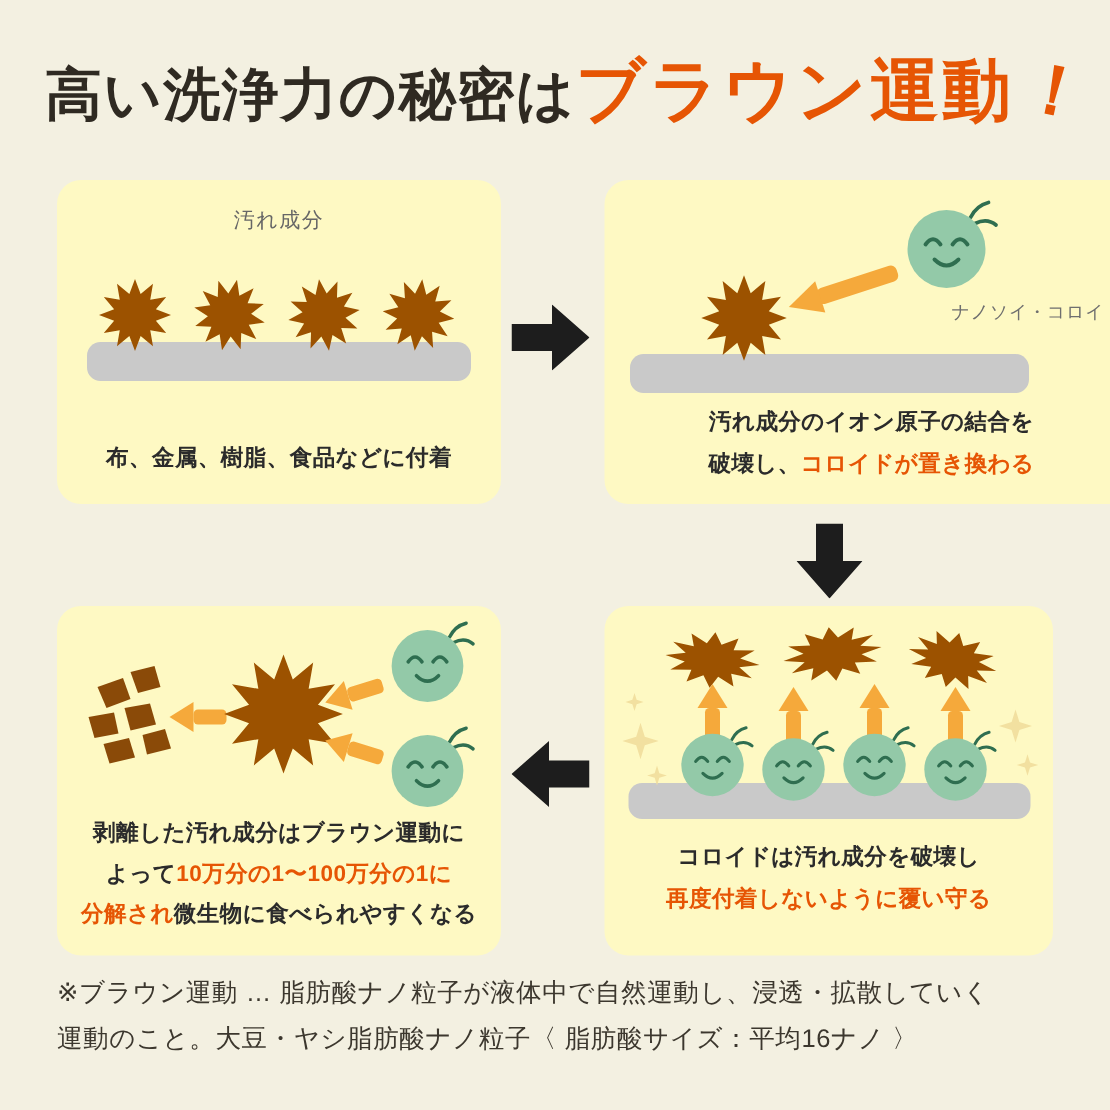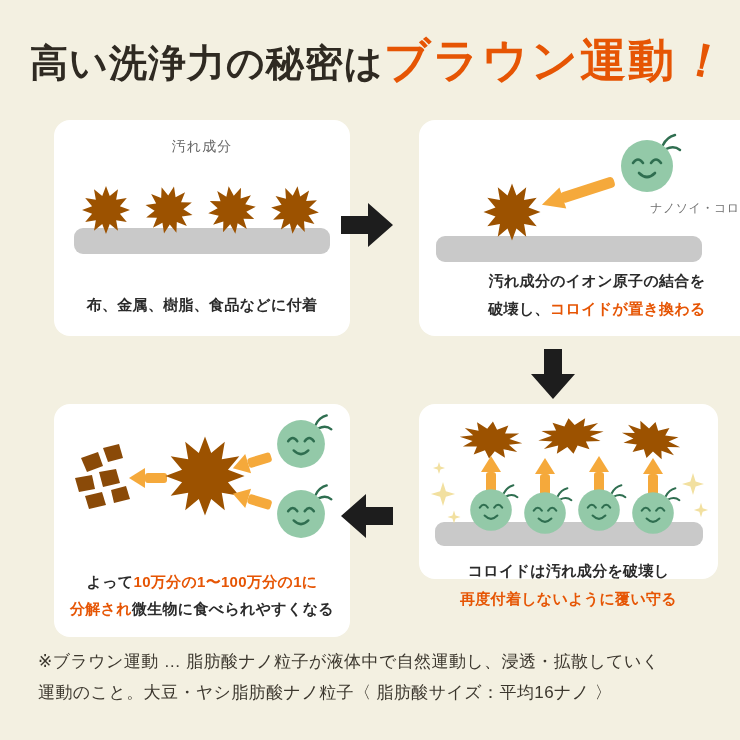--- a/index.html
+++ b/index.html
@@ -2,25 +2,25 @@
 <html><head>
 <meta charset="utf-8">
 <style>
   html,body{margin:0;padding:0;}
   body{font-family:"Liberation Sans","DejaVu Sans",sans-serif;}
   .stage{position:relative;width:740px;height:740px;background:#f3f0e1;overflow:hidden;}
   .title{position:absolute;left:30px;top:30px;white-space:nowrap;font-weight:900;color:#2f2a22;}
   .title .t-prefix{font-size:38px;letter-spacing:1px;}
   .title .t-orange{color:#e65504;font-size:46px;letter-spacing:2px;}
   .title .t-bang{color:#e65504;font-size:46px;display:inline-block;transform:rotate(12deg);margin-left:4px;}
-  .panel{position:absolute;background:#ffffff;border-radius:16px;margin-left:16px;}
+  .panel{position:absolute;background:#fef9c3;border-radius:16px;}
   .panel-dirt{left:38px;top:120px;width:296px;height:216px;}
   .panel-replace{left:403px;top:120px;width:356px;height:216px;}
   .panel-break{left:38px;top:404px;width:296px;height:233px;}
-  .panel-guard{left:403px;top:404px;width:299px;height:175px;}
+  .panel-guard{left:403px;top:404px;width:299px;height:233px;}
   .art{position:absolute;}
   .caption{position:absolute;left:0;width:100%;text-align:center;font-weight:700;font-size:15px;color:#2b2b2b;letter-spacing:.3px;white-space:nowrap;}
   .orange{color:#e65504;}
   .mini-label{position:absolute;font-size:12px;color:#6f6f6f;letter-spacing:.5px;}
   .p-label{position:absolute;left:0;width:100%;text-align:center;font-size:14px;color:#666;font-weight:500;letter-spacing:1px;}
   .flow{position:absolute;}
   .footer{position:absolute;left:38px;top:646px;width:680px;font-size:17px;line-height:31px;color:#3c372e;letter-spacing:.4px;}
 </style>
 </head>
 <body>
@@ -98,20 +98,21 @@
         <rect x="2" y="-5" width="24" height="10" rx="3"></rect>
         <polygon points="26,-10 42,0 26,10"></polygon>
       </g>
       <g transform="translate(206,92) rotate(197)" fill="#f5a93b">
         <rect x="2" y="-5" width="24" height="10" rx="3"></rect>
         <polygon points="26,-10 42,0 26,10"></polygon>
       </g>
       <use href="#colloid" transform="translate(234,30) scale(0.92)"></use>
       <use href="#colloid" transform="translate(234,100) scale(0.92)"></use>
     </svg>
+    <div class="caption" style="top:142px">剥離した汚れ成分はブラウン運動に</div>
     <div class="caption" style="top:169px"><span>よって</span><span class="orange">10万分の1〜100万分の1に</span></div>
     <div class="caption" style="top:196px"><span class="orange">分解され</span><span>微生物に食べられやすくなる</span></div>
   </div>
 
   <svg class="flow" style="left:341px;top:494px" width="52" height="44" viewBox="0 0 52 44">
     <path d="M52,13 H25 V0 L0,22 25,44 V31 H52 Z" fill="#1d1d1d"></path>
   </svg>
 
   <div class="panel panel-guard">
     <svg class="art" style="top:12px;left:10px" width="280" height="136" viewBox="0 0 280 136">

